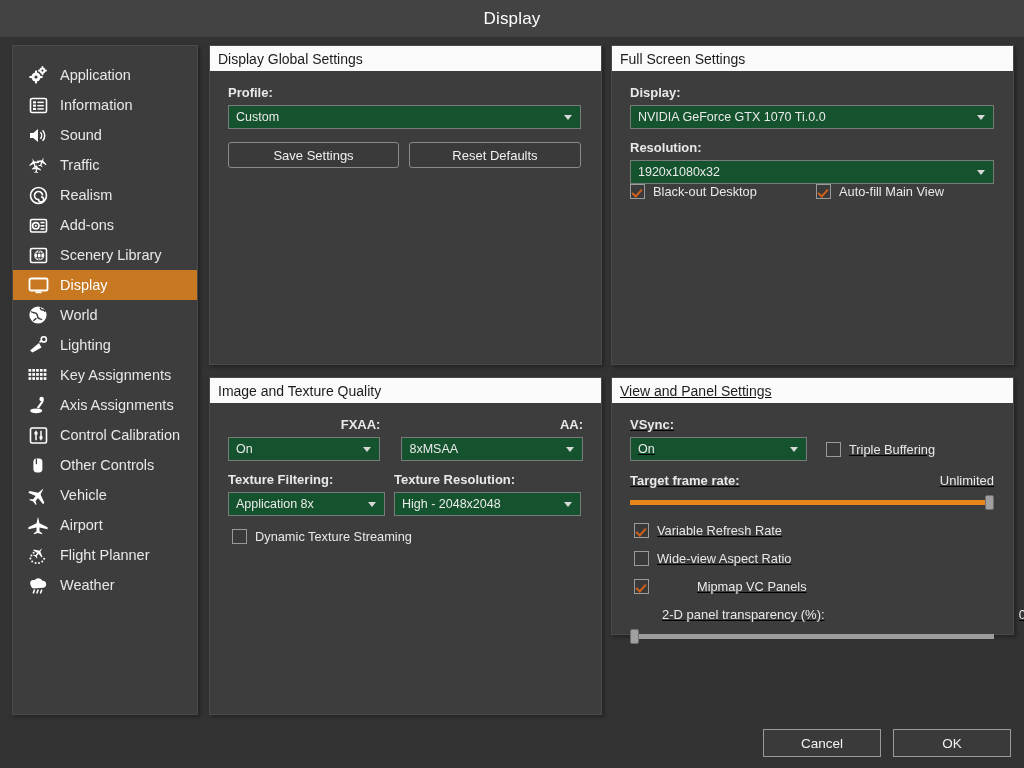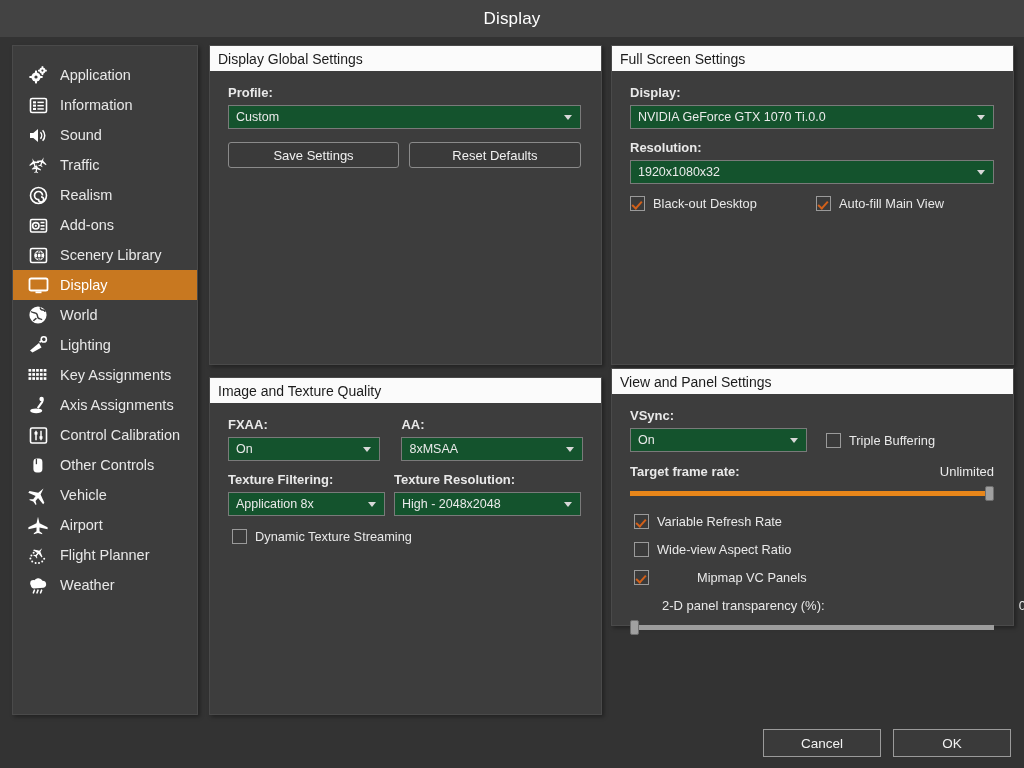--- a/index.html
+++ b/index.html
@@ -48,21 +48,21 @@
   }
   .panel-header {
     height: 25px; background: #fbfbfb; color: #1c1c1c;
     font-size: 14px; display: flex; align-items: center; padding-left: 8px;
   }
   .panel-body { padding: 14px 18px 1px 18px; position: relative; }
 
   #panel-global   { left: 209px; top: 45px;  width: 393px; height: 320px; }
   #panel-full     { left: 611px; top: 45px;  width: 403px; height: 320px; }
   #panel-image    { left: 209px; top: 377px; width: 393px; height: 338px; }
-  #panel-view     { left: 611px; top: 368px; width: 403px; height: 258px; }
+  #panel-view     { left: 611px; top: 377px; width: 403px; height: 258px; text-decoration: underline; }
 
   .field-label {
     color: #e9e9e9; font-size: 13px; font-weight: bold;
     margin-bottom: 5px; display: block;
   }
   .row { display: flex; }
 
   
   .select {
     position: relative; height: 24px; background: #14532d;
@@ -393,39 +393,39 @@
       <label class="field-label">Display:</label>
       <div class="select" style="width:364px;">
         <span>NVIDIA GeForce GTX 1070 Ti.0.0</span>
         <span class="arrow"></span>
       </div>
       <label class="field-label" style="margin-top:11px;">Resolution:</label>
       <div class="select" style="width:364px;">
         <span>1920x1080x32</span>
         <span class="arrow"></span>
       </div>
-      <div class="row" style="margin-top:12px;">
+      <div class="row" style="">
         <div class="cbx-row" style="width:186px;">
           <span class="cbx checked" id="cbx-blackout"></span>
           <span class="cbx-label">Black-out Desktop</span>
         </div>
         <div class="cbx-row">
           <span class="cbx checked" id="cbx-autofill"></span>
           <span class="cbx-label">Auto-fill Main View</span>
         </div>
       </div>
     </div>
   </div>
 
   <div class="panel" id="panel-image">
     <div class="panel-header">
       <span>Image and Texture Quality</span>
     </div>
     <div class="panel-body">
-      <div class="row" style="gap:21px;">
+      <div class="row" style="gap:21px;text-align:right;">
         <div style="width:157px;">
           <label class="field-label">FXAA:</label>
           <div class="select">
             <span>On</span>
             <span class="arrow"></span>
           </div>
         </div>
         <div style="width:187px;">
           <label class="field-label">AA:</label>
           <div class="select">

